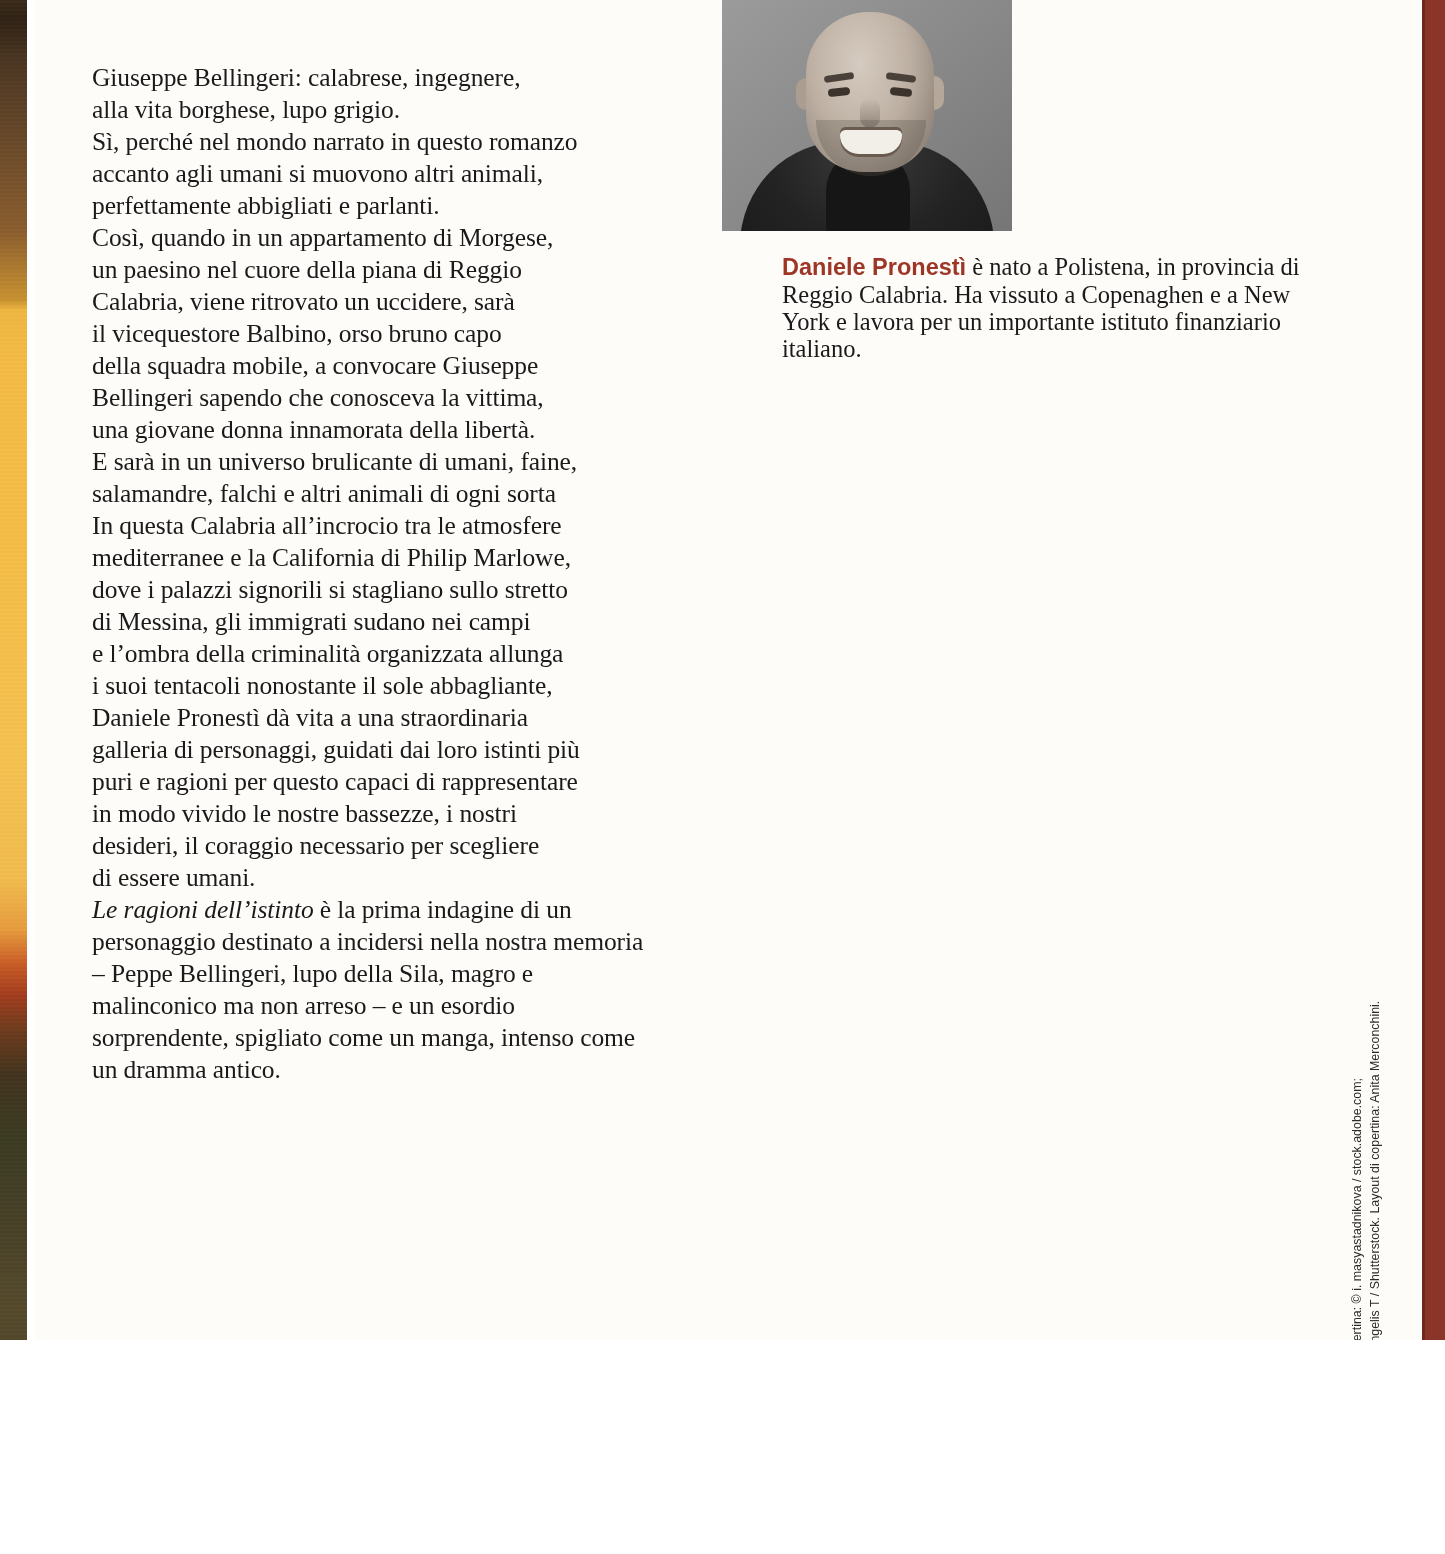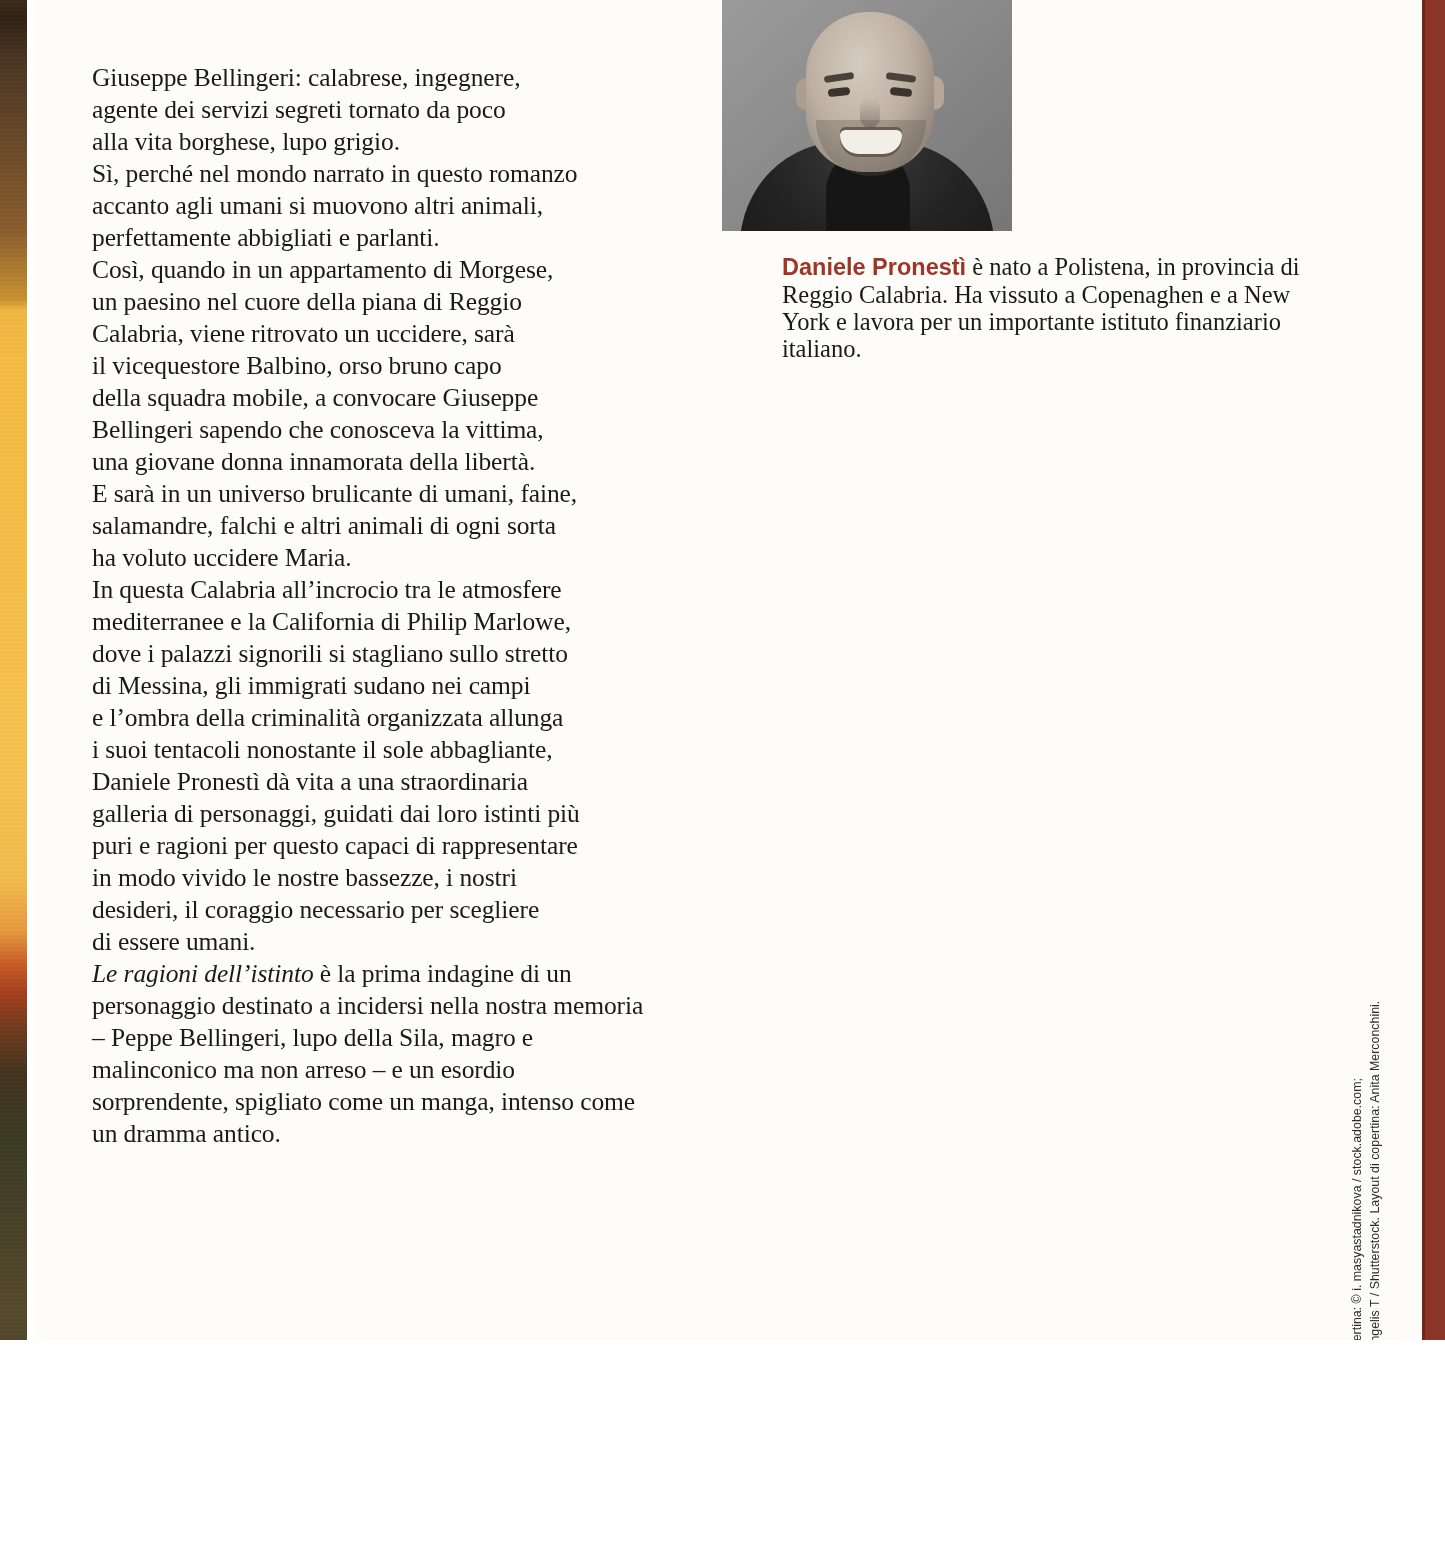--- a/index.html
+++ b/index.html
@@ -303,35 +303,33 @@
 <div class="page">
 
   <div class="left-strip"></div>
   <div class="left-strip-gutter"></div>
 
   <div class="right-strip"></div>
   <div class="right-strip-edge"></div>
 
   <div class="blurb">
     <p>Giuseppe Bellingeri: calabrese, ingegnere,</p>
-    <p>agente dei servizi segreti tornato da poco</p>
     <p>alla vita borghese, lupo grigio.</p>
     <p>Sì, perché nel mondo narrato in questo romanzo</p>
     <p>accanto agli umani si muovono altri animali,</p>
     <p>perfettamente abbigliati e parlanti.</p>
     <p>Così, quando in un appartamento di Morgese,</p>
     <p>un paesino nel cuore della piana di Reggio</p>
     <p>Calabria, viene ritrovato un uccidere, sarà</p>
     <p>il vicequestore Balbino, orso bruno capo</p>
     <p>della squadra mobile, a convocare Giuseppe</p>
     <p>Bellingeri sapendo che conosceva la vittima,</p>
     <p>una giovane donna innamorata della libertà.</p>
     <p>E sarà in un universo brulicante di umani, faine,</p>
     <p>salamandre, falchi e altri animali di ogni sorta</p>
-    <p>ha voluto uccidere Maria.</p>
     <p>In questa Calabria all’incrocio tra le atmosfere</p>
     <p>mediterranee e la California di Philip Marlowe,</p>
     <p>dove i palazzi signorili si stagliano sullo stretto</p>
     <p>di Messina, gli immigrati sudano nei campi</p>
     <p>e l’ombra della criminalità organizzata allunga</p>
     <p>i suoi tentacoli nonostante il sole abbagliante,</p>
     <p>Daniele Pronestì dà vita a una straordinaria</p>
     <p>galleria di personaggi, guidati dai loro istinti più</p>
     <p>puri e ragioni per questo capaci di rappresentare</p>
     <p>in modo vivido le nostre bassezze, i nostri</p>

